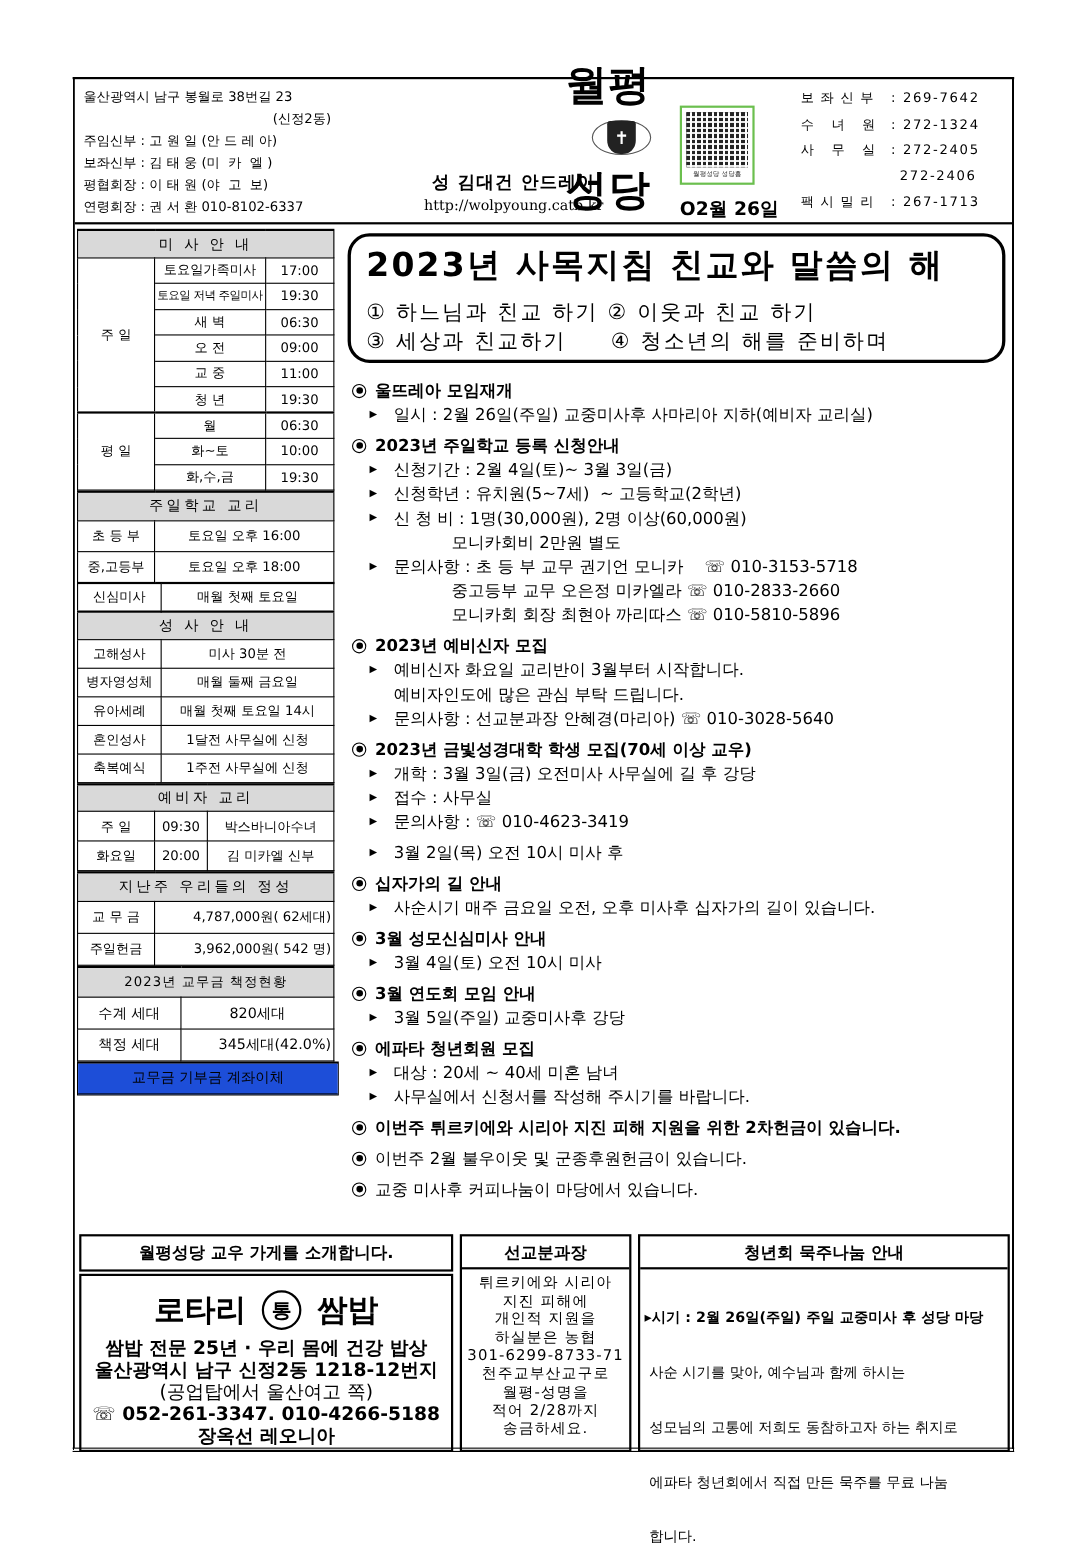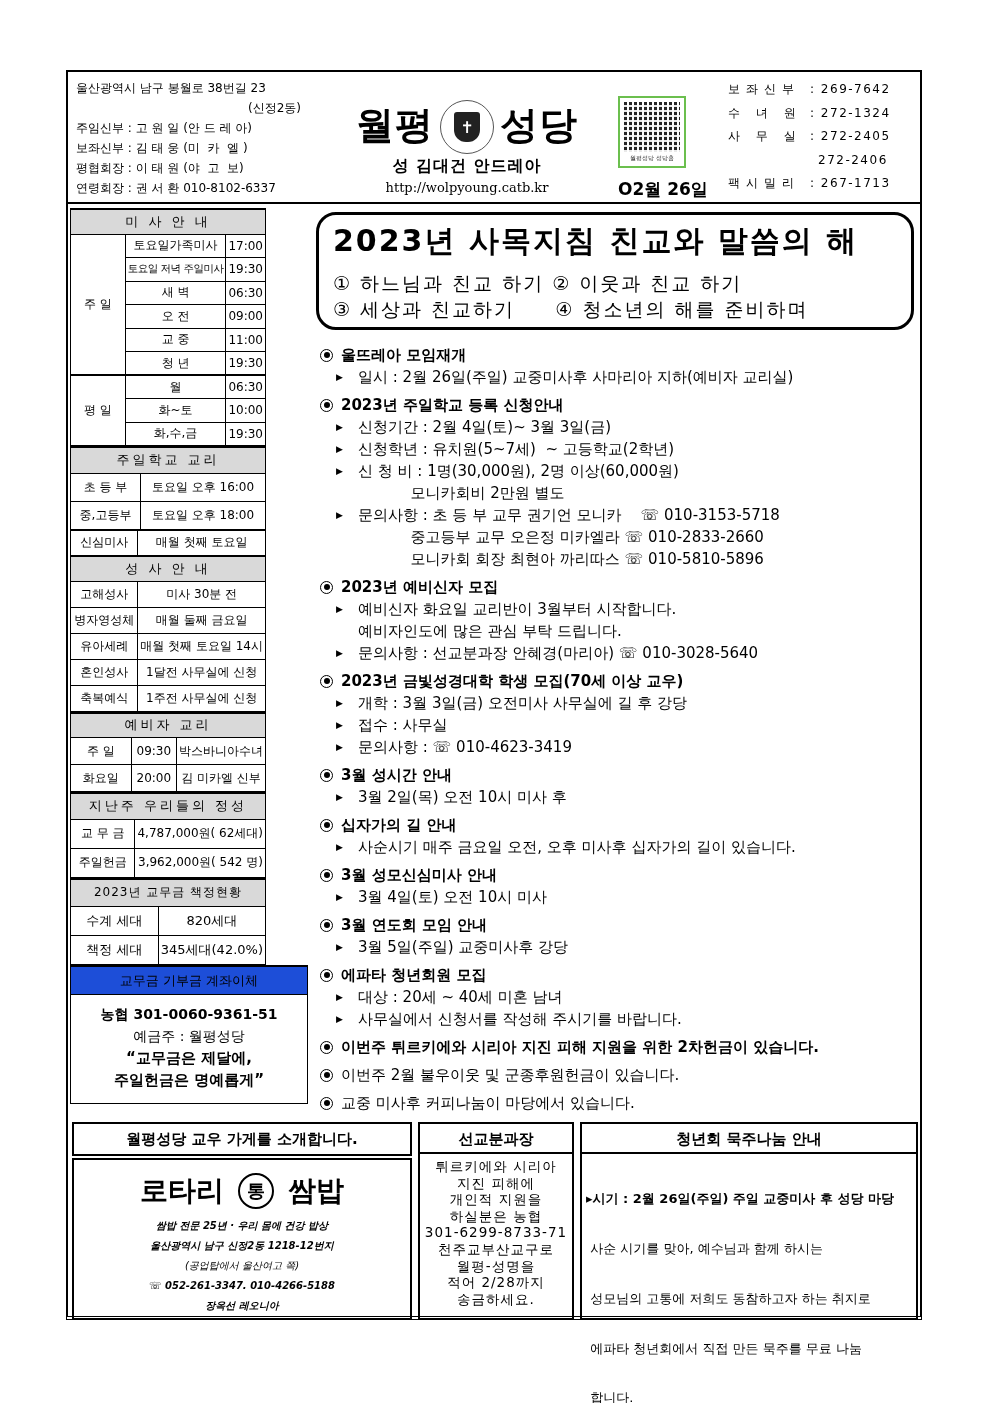--- a/index.html
+++ b/index.html
@@ -8,42 +8,42 @@
 
   .page { position: absolute; left: 66px; top: 70px; width: 856px; height: 1250px;
           border: 2px solid #000; border-bottom: 4px double #000; }
 
   
   .header { position: absolute; left: 0; top: 0; width: 852px; height: 132px; border-bottom: 2px solid #000; }
   .hdr-left { position: absolute; left: 8px; top: 6px; font-size: 12px; line-height: 20px; }
   .hdr-left .row { white-space: pre; }
   .hdr-left .indent { padding-left: 172px; }
   .logo-block { position: absolute; left: 274px; top: 18px; width: 260px; height: 110px; }
-  .logo-title { position: absolute; left: 0; top: 10px; width: 250px; height: 50px; display: flex; align-items: flex-start; justify-content: center; gap: 6px; }
+  .logo-title { position: absolute; left: 0; top: 10px; width: 250px; height: 50px; display: flex; align-items: flex-end; justify-content: center; gap: 6px; flex-direction: column; }
   .logo-title .big { font-size: 38px; font-weight: bold; letter-spacing: 1px; }
   .emblem { width: 54px; height: 54px; border-radius: 50%; border: 1px solid #555; position: relative; display: flex; align-items: center; justify-content: center; }
   .emblem .shield { width: 26px; height: 30px; background: #222; border-radius: 3px 3px 12px 12px; display: flex; align-items: center; justify-content: center; color: #fff; font-size: 16px; }
   .logo-sub { position: absolute; left: 0; top: 66px; width: 250px; text-align: center; font-size: 16px; font-weight: bold; letter-spacing: 1px; }
   .logo-url { position: absolute; left: 0; top: 90px; width: 250px; text-align: center; font-family: "DejaVu Serif", serif; font-size: 13px; }
   .qr { position: absolute; left: 550px; top: 24px; width: 68px; height: 72px; border: 2px solid #6bbf4e; padding: 4px; }
   .qr-grid { width: 56px; height: 50px; background:
       repeating-linear-gradient(90deg, #000 0 3px, #fff 3px 5px),
       #000; opacity: .85; position: relative; }
   .qr-grid::before { content: ""; position: absolute; inset: 0;
       background: repeating-linear-gradient(0deg, rgba(255,255,255,.9) 0 2px, transparent 2px 5px); }
   .qr-cap { font-size: 6px; text-align: center; color: #333; margin-top: 2px; white-space: nowrap; }
   .date { position: absolute; left: 550px; top: 106px; font-size: 17px; font-weight: bold; }
   .hdr-right { position: absolute; left: 660px; top: 6px; font-size: 12px; line-height: 23.5px; }
   .hdr-right .r { display: flex; }
   .hdr-right .lbl { width: 82px; letter-spacing: 6px; }
   .hdr-right .val { letter-spacing: 1.5px; }
 
   
   .leftcol { position: absolute; left: 2px; top: 136px; width: 238px; }
-  table.t { border-collapse: collapse; width: 196px; font-size: 12px; }
+  table.t { border-collapse: collapse; width: 234px; font-size: 12px; }
   table.t td { border: 1px solid #000; text-align: center; height: 23.5px; padding: 0 2px; white-space: nowrap; }
   table.t td.hd { background: #d9d9d9; font-weight: normal; font-size: 13px; letter-spacing: 3px; height: 25px; border-top: 2px solid #000; }
   table.t td.small { font-size: 10.5px; letter-spacing: -0.5px; }
   .t.edu td { height: 28px; }
   .t.mass td { height: 23.5px; }
   .t.sac td { height: 26px; }
   .t.cat td { height: 27px; }
   .t.off td { height: 29px; }
   .t.share td { height: 29px; font-size: 13px; }
   .bank { border: 1px solid #000; border-top: 2px solid #000; width: 238px; }
@@ -67,21 +67,21 @@
   .n-item .tri { width: 22px; font-size: 9px; flex: none; line-height: 22px; }
 
   
   .bottom { position: absolute; left: 4px; top: 1050px; width: 846px; height: 144px; }
   .box { position: absolute; top: 0; border: 2px solid #000; }
   .box .bhd { border-bottom: 2px solid #000; text-align: center; font-weight: bold; font-size: 15px; height: 30px; line-height: 30px; }
   .box1 { left: 0; width: 340px; height 192px; }
   .box1 .shop { text-align: center; padding-top: 12px; }
   .shop-name { font-size: 28px; font-weight: bold; display: flex; align-items: center; justify-content: center; gap: 14px; }
   .tong { width: 36px; height: 36px; border: 2px solid #000; border-radius: 50%; font-size: 18px; display: inline-flex; align-items: center; justify-content: center; }
-  .shop-line { font-size: 10px; font-weight: bold; line-height: 20px; font-style: italic; }
+  .shop-line { font-size: 17px; font-weight: bold; line-height: 20px; }
   .box2 { left: 346px; width: 156px; }
   .box2 .btx { text-align: center; font-size: 13.5px; line-height: 16.6px; padding-top: 4px; letter-spacing: 1px; }
   .box3 { left: 508px; width: 338px; }
   .box3 .btx { font-size: 13px; line-height: 16.6px; padding: 4px 4px 0 4px; white-space: pre; }
   .box3 .btx .b { font-weight: bold; }
 </style>
 </head>
 <body>
 
 <div class="page">
@@ -278,26 +278,20 @@
           </tr>
       <tr>
             <td>책정 세대</td>
             <td style="text-align:right">345세대(42.0%)</td>
           </tr>
     </tbody>
       </table>
 
     <div class="bank">
       <div class="hd">교무금 기부금 계좌이체</div>
-      <div class="body">
-        <div>농협 301-0060-9361-51</div>
-        <div style="font-weight:normal">예금주 : 월평성당</div>
-        <div style="font-size:15px">“교무금은 제달에,</div>
-        <div style="font-size:15px">주일헌금은 명예롭게”</div>
-      </div>
     </div>
   </div>
 
   <div class="motto">
     <div class="motto-title">2023년 사목지침 친교와 말씀의 해</div>
     <div class="motto-line" style="top:56px">① 하느님과 친교 하기 ② 이웃과 친교 하기</div>
     <div class="motto-line" style="top:82px">③ 세상과 친교하기     ④ 청소년의 해를 준비하며</div>
   </div>
 
   <div class="notices">
@@ -333,24 +327,20 @@
     <div class="notice">
       <div class="n-title">
           <span class="bullet-ring"></span>
           <span>2023년 금빛성경대학 학생 모집(70세 이상 교우)</span>
         </div>
       <div class="n-item"><span class="tri">▶</span><span>개학 : 3월 3일(금) 오전미사 사무실에 길 후 강당</span></div>
       <div class="n-item"><span class="tri">▶</span><span>접수 : 사무실</span></div>
       <div class="n-item"><span class="tri">▶</span><span>문의사항 : ☏ 010-4623-3419</span></div>
     </div>
     <div class="notice">
-      <div class="n-title">
-          <span class="bullet-ring"></span>
-          <span>3월 성시간 안내</span>
-        </div>
       <div class="n-item"><span class="tri">▶</span><span>3월 2일(목) 오전 10시 미사 후</span></div>
     </div>
     <div class="notice">
       <div class="n-title">
           <span class="bullet-ring"></span>
           <span>십자가의 길 안내</span>
         </div>
       <div class="n-item"><span class="tri">▶</span><span>사순시기 매주 금요일 오전, 오후 미사후 십자가의 길이 있습니다.</span></div>
     </div>
     <div class="notice">

